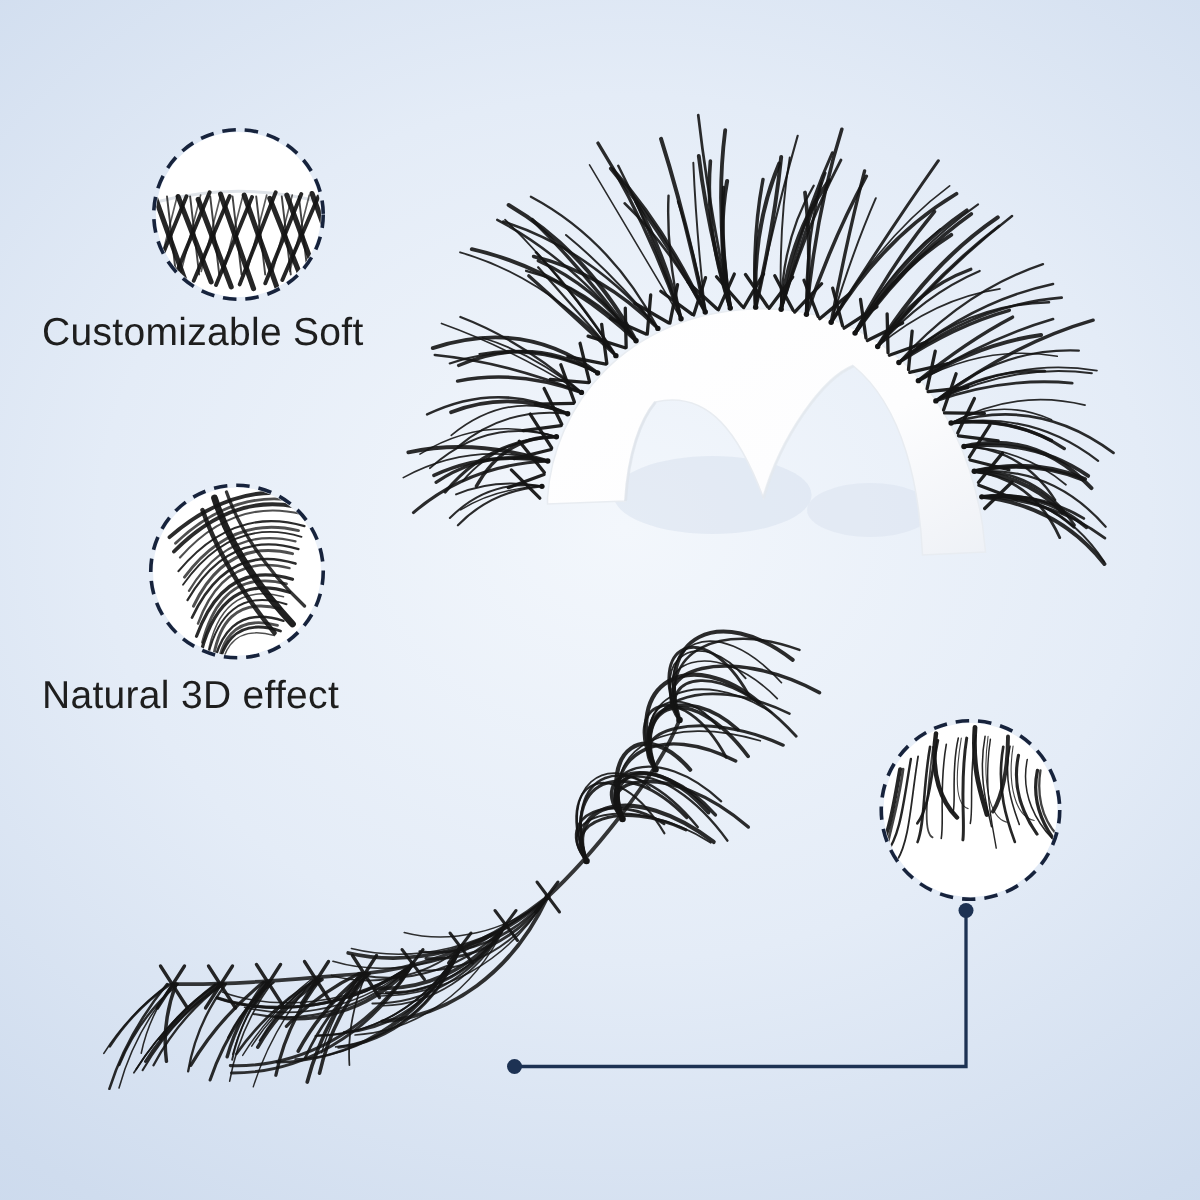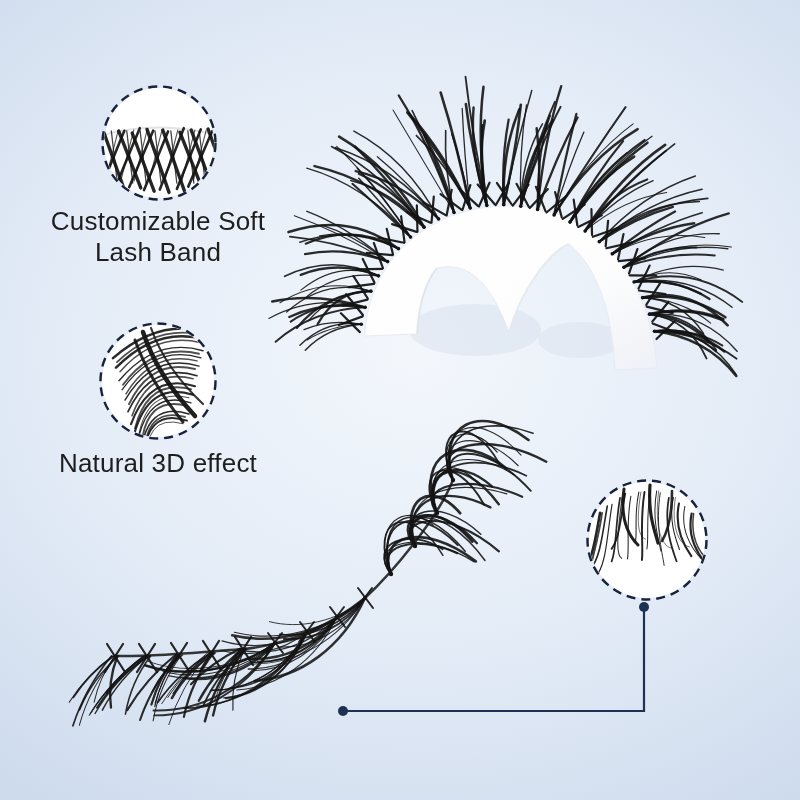--- a/index.html
+++ b/index.html
@@ -1,20 +1,20 @@
 <!DOCTYPE html>
 <html><head>
 <meta charset="utf-8">
 <style>
   *{margin:0;padding:0;box-sizing:border-box}
   html,body{width:800px;height:800px;overflow:hidden;font-family:"Liberation Sans",sans-serif}
   .stage{position:absolute;inset:0;width:800px;height:800px;
     background:radial-gradient(115% 95% at 52% 44%, #f3f7fc 0%, #e4ecf7 38%, #cfdcee 70%, #c2d3ea 100%);}
   svg{position:absolute;display:block;overflow:visible}
-  .cap{position:absolute;color:#1e1e1e;font-size:26px;line-height:31px;text-align:center;letter-spacing:.2px}
+  .cap{position:absolute;color:#1e1e1e;font-size:26px;line-height:31px;letter-spacing:.2px}
   #art1{left:99px;top:83px;width:120px;height:120px}
   #art2{left:97px;top:320px;width:122px;height:122px}
   #art3{left:584px;top:477px;width:126px;height:126px}
   #cap1{left:28px;top:206px;width:260px}
   #cap2{left:28px;top:448px;width:260px}
   #tray{left:325px;top:120px;width:400px;height:260px}
   #strip{left:65px;top:450px;width:480px;height:300px}
   #connector{left:0;top:0;width:800px;height:800px}
 </style>
 </head>
@@ -62,21 +62,20 @@
         <path d="M109.06647586918737 46.011029243474376 L131.06647586918737 107.46371619098993" fill="none" stroke="#141414" stroke-width="3.4" stroke-linecap="round" opacity="0.92"></path>
         <path d="M130.06647586918737 47.22058105572154 L106.06647586918737 105.90878677550181" fill="none" stroke="#141414" stroke-width="2.6" stroke-linecap="round" opacity="0.92"></path>
         <path d="M117.06647586918737 48 L123.06647586918737 100" fill="none" stroke="#141414" stroke-width="1.3" stroke-linecap="round" opacity="0.8"></path>
         <path d="M124.06647586918737 47 L111.06647586918737 98" fill="none" stroke="#141414" stroke-width="1.1" stroke-linecap="round" opacity="0.7"></path>
       </g>
       <circle cx="60" cy="60" r="56.5" fill="none" stroke="#17233c" stroke-width="2.4" stroke-dasharray="9 6"></circle>
     </svg>
 
   <div id="cap1" class="cap">
     <div>Customizable Soft</div>
-    <div>Lash Band</div>
   </div>
 
   <svg id="art2" viewBox="0 0 122 122">
       <circle cx="61" cy="61" r="56" fill="#ffffff"></circle>
       <defs>
         <clipPath id="art2cp">
           <circle cx="61" cy="61" r="56"></circle>
         </clipPath>
       </defs>
       <g clip-path="url(#art2cp)">

